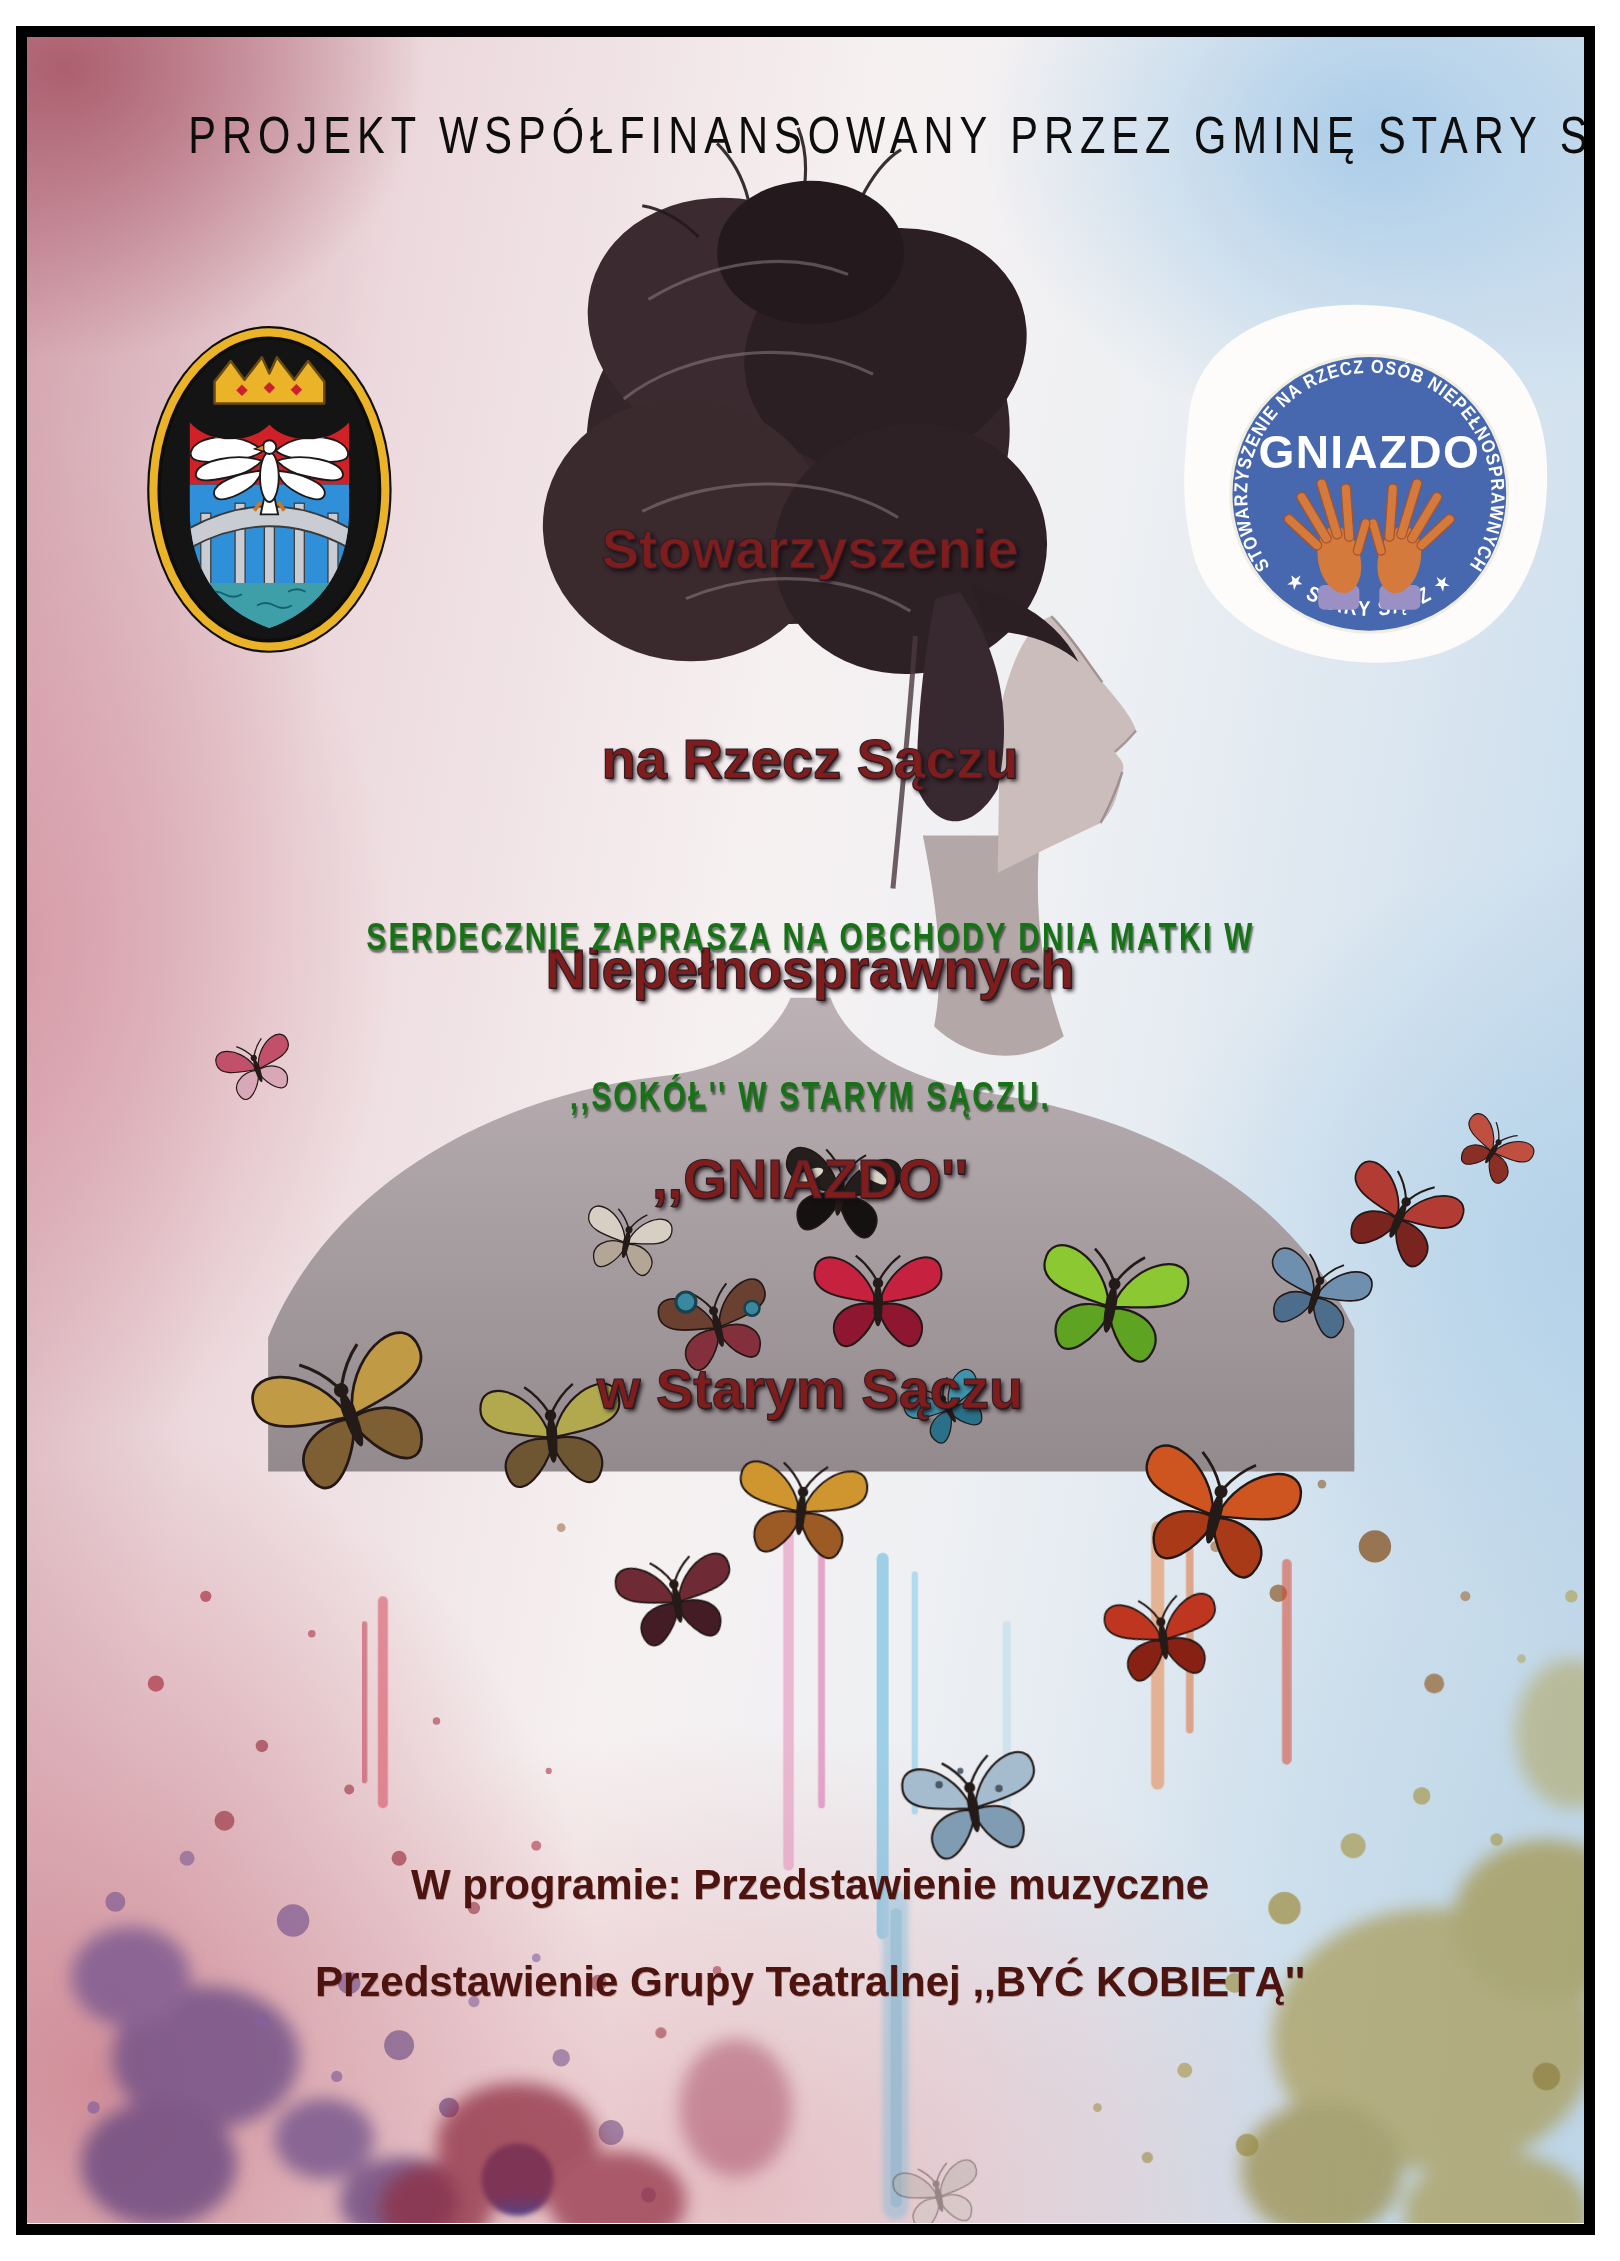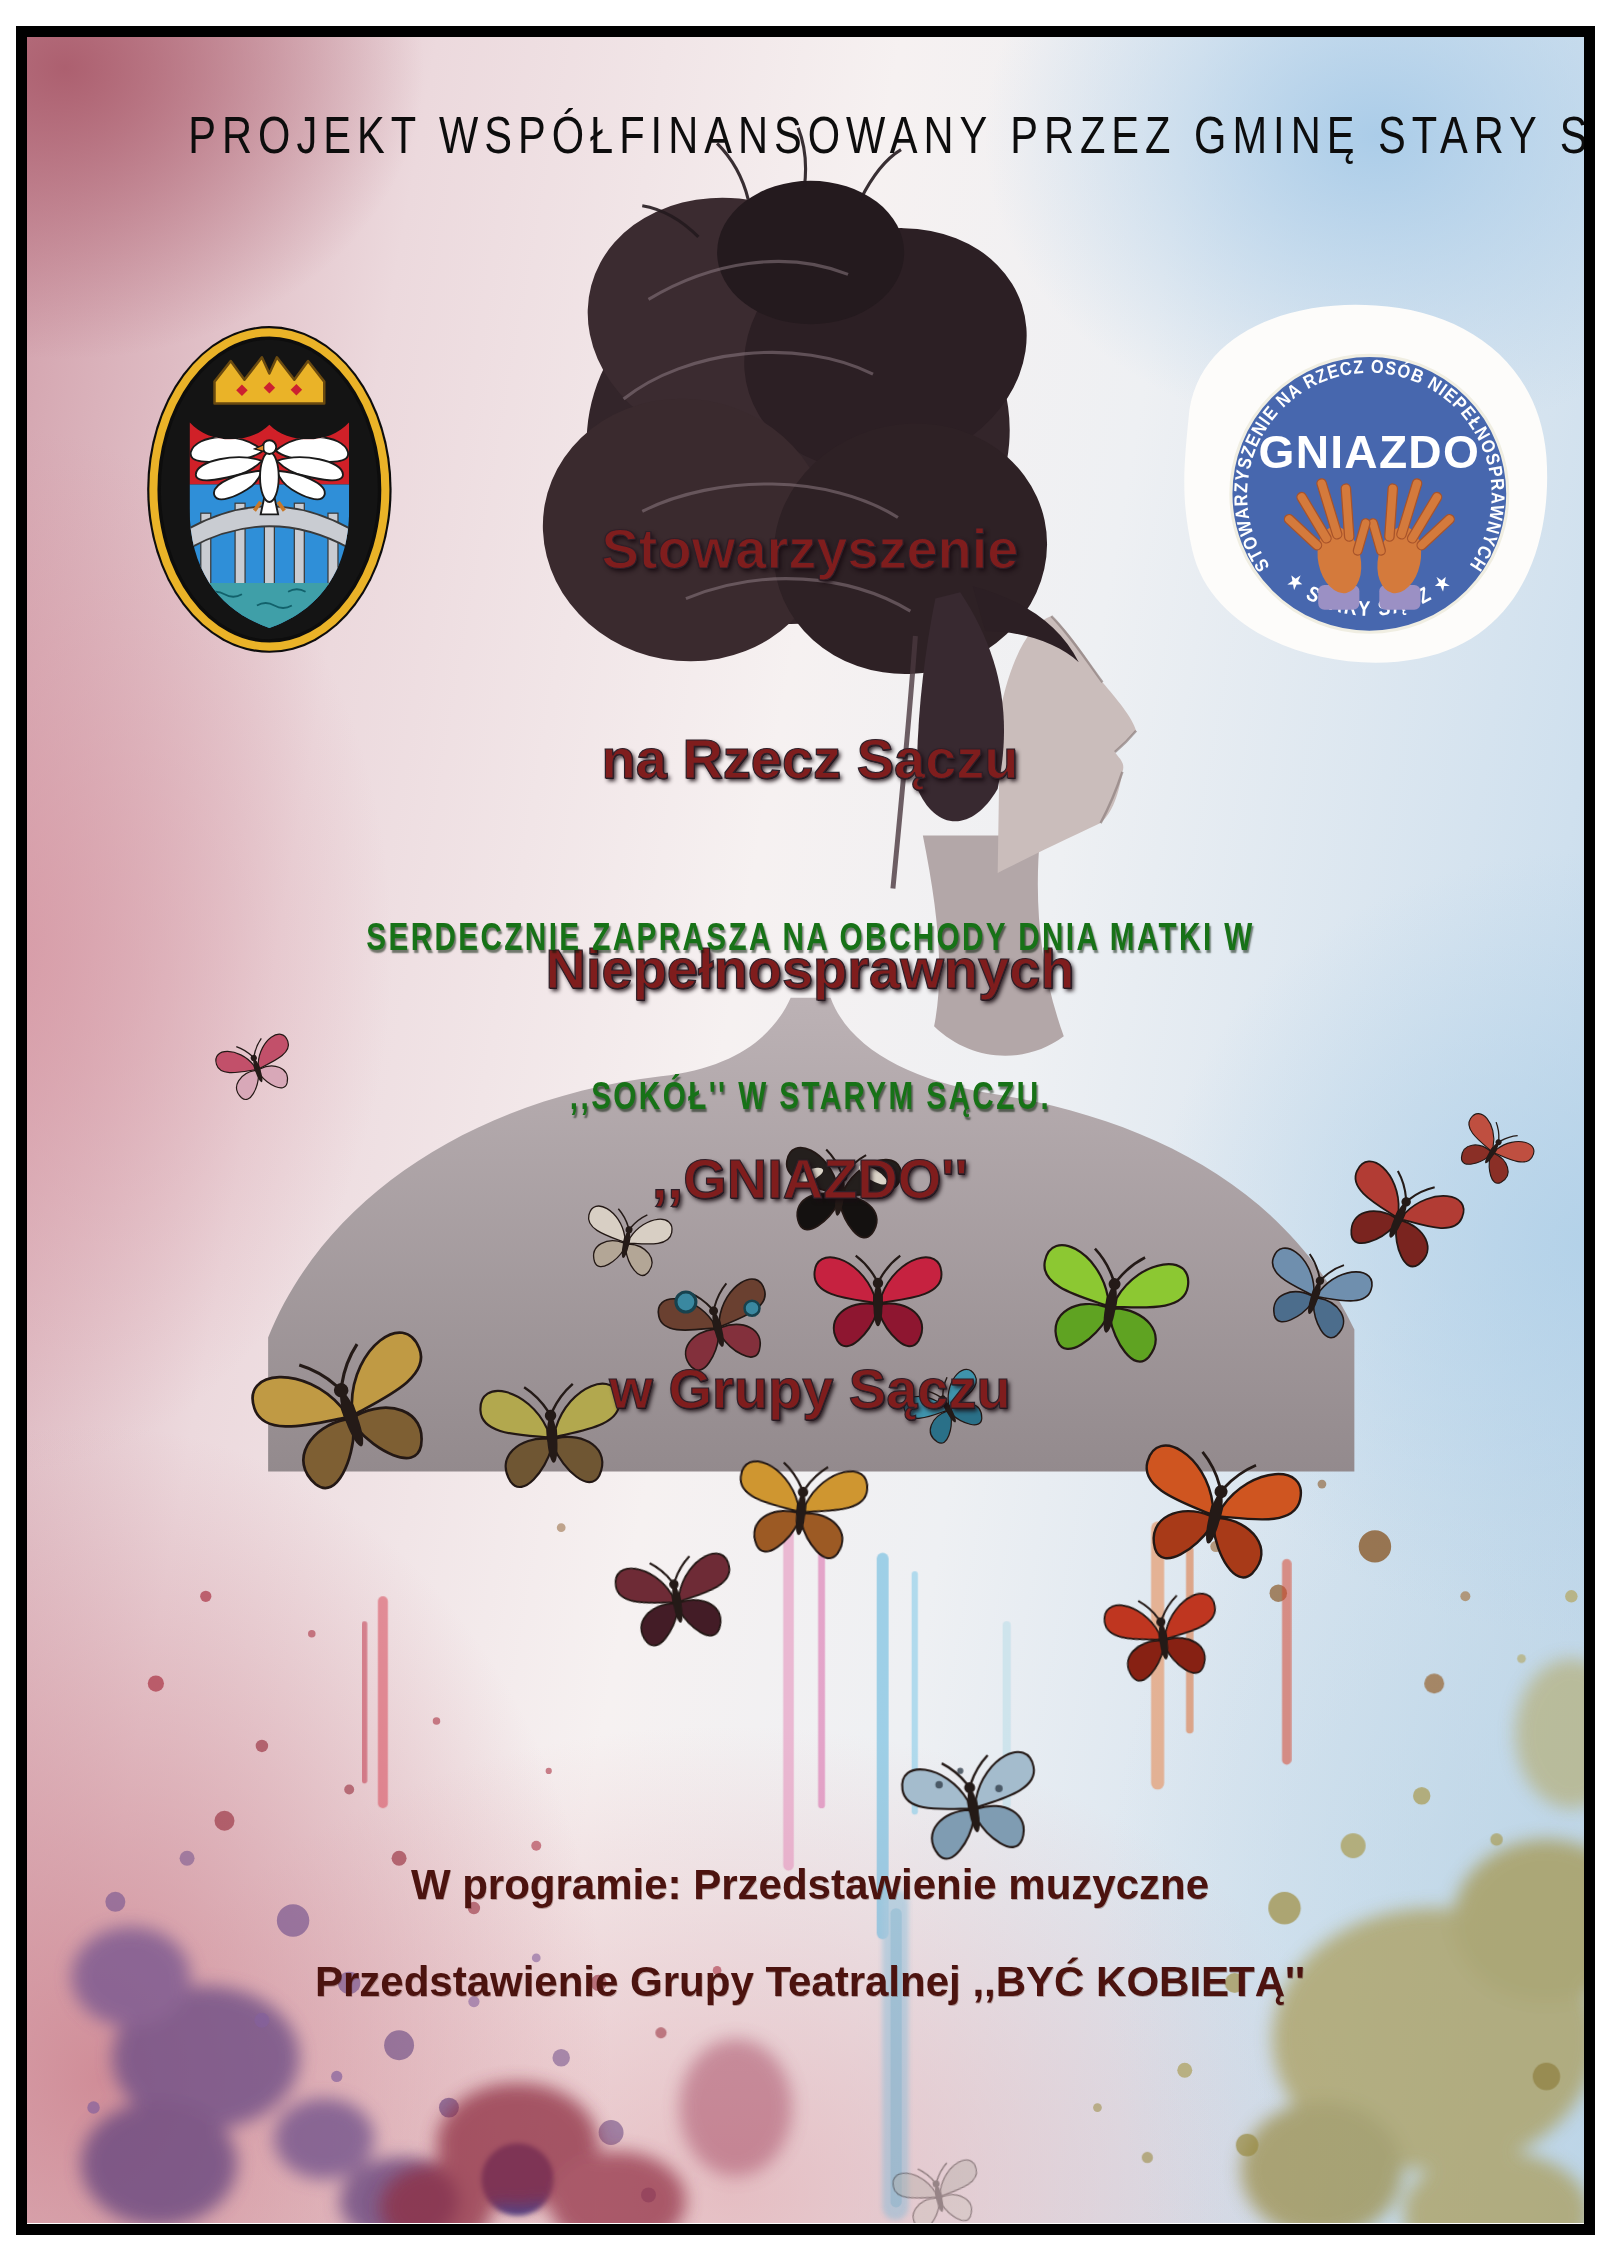--- a/index.html
+++ b/index.html
@@ -310,21 +310,21 @@
         </g>
       </svg>
 
       <div class="txt hdr"><span class="cnd">PROJEKT WSPÓŁFINANSOWANY PRZEZ GMINĘ STARY SĄCZ</span></div>
 
       <div class="txt assoc">
         <div>Stowarzyszenie</div>
         <div>na Rzecz Sączu</div>
         <div>Niepełnosprawnych</div>
         <div>,,GNIAZDO''</div>
-        <div>w Grupy Sączu</div>
+        <div>w Starym Sączu</div>
       </div>
 
       <div class="txt green g1"><span class="cnd">SERDECZNIE ZAPRASZA NA OBCHODY DNIA MATKI W</span></div>
       <div class="txt green g3"><span class="cnd">,,SOKÓŁ'' W STARYM SĄCZU.</span></div>
 
       <div class="txt prog p1">W programie: Przedstawienie muzyczne</div>
       <div class="txt prog p2">Przedstawienie Grupy Teatralnej ,,BYĆ KOBIETĄ''</div>
 
     </div>
   </div>

